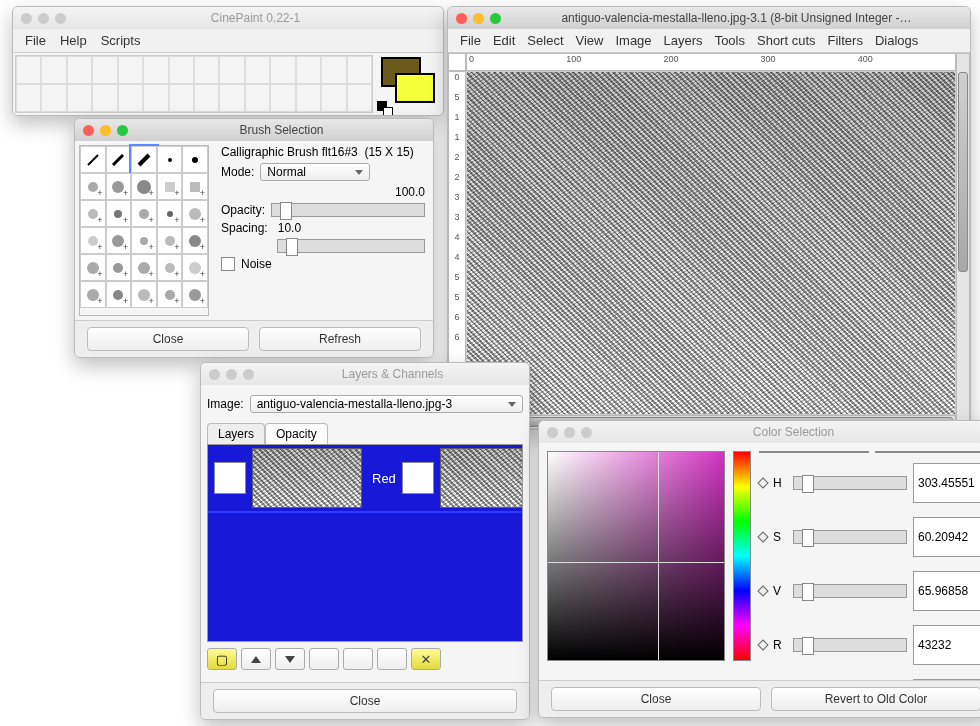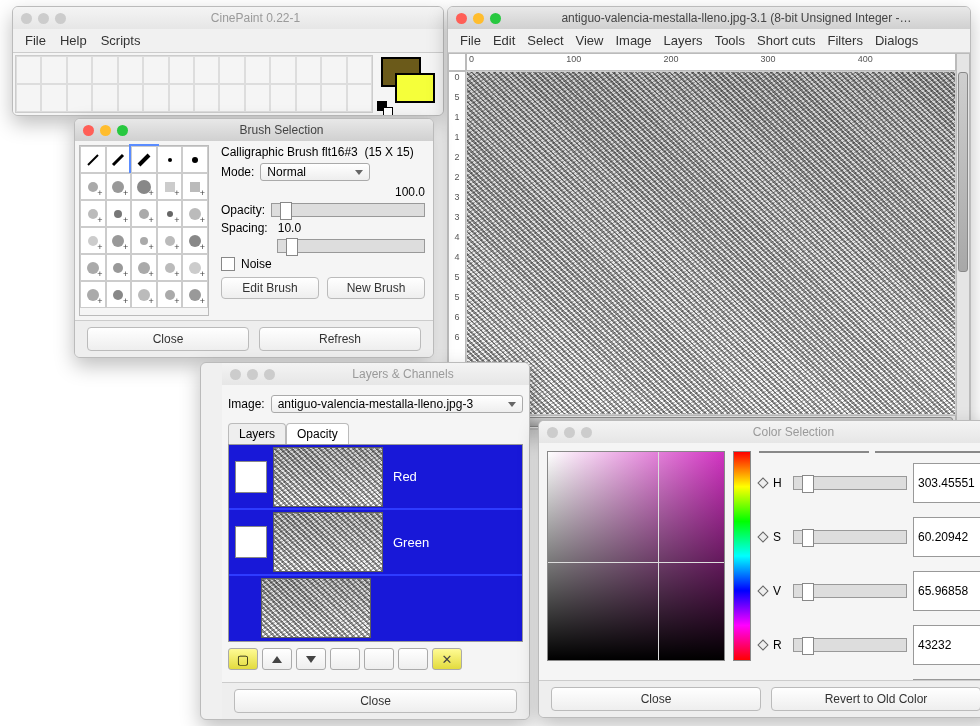--- a/index.html
+++ b/index.html
@@ -383,53 +383,49 @@
           <span style="margin-left:4px;">10.0</span>
         </div>
       <div class="row">
           <div style="width:50px;"></div>
           <div class="slider" style="flex:1;"></div>
         </div>
       <div class="row">
           <div class="checkbox"></div>
           <span>Noise</span>
         </div>
-      <div class="row" style="gap:8px;margin-top:6px;">
-        <button class="btn" style="flex:1;">Edit Brush</button>
-        <button class="btn" style="flex:1;">New Brush</button>
-      </div>
     </div>
   </div>
   <div class="footer-btns">
     <button class="btn">Close</button>
     <button class="btn">Refresh</button>
   </div>
 </div>
 
-<div class="window" style="left:200px;top:362px;width:330px;height:358px;padding-left:21px;">
+<div class="window" style="left:200px;top:362px;width:330px;height:358px;">
   <div class="titlebar inactive">
     <div class="traffic">
         <div class="tl dim"></div>
         <div class="tl dim"></div>
         <div class="tl dim"></div>
       </div>
     <div class="title">Layers &amp; Channels</div>
   </div>
   <div class="content" style="padding:6px;">
     <div class="row">
         <span>Image:</span>
       <div class="sel" style="flex:1;">
           <span>antiguo-valencia-mestalla-lleno.jpg-3</span>
         </div>
     </div>
     <div style="display:flex;gap:0;margin-top:6px;">
       <div class="tab">Layers</div>
       <div class="tab active">Opacity</div>
     </div>
-    <div style="flex:1;background:#1818d8;border:1px solid #999;display:flex;flex-direction:column;overflow:hidden;">
+    <div style="flex:1;background:#1818d8;border:1px solid #999;display:flex;flex-direction:row;overflow:hidden;">
       <div style="display:flex;align-items:center;height:68px;border-bottom:2px solid #2e3bff;">
         <div style="width:32px;height:32px;background:#fff;border:1px solid #888;margin:6px;"></div>
         <div class="noise" style="width:110px;height:60px;border:1px solid #666;"></div>
         <span style="color:#fff;margin-left:10px;font-size:13px;">Red</span>
       </div>
       <div style="display:flex;align-items:center;height:68px;border-bottom:2px solid #2e3bff;">
         <div style="width:32px;height:32px;background:#fff;border:1px solid #888;margin:6px;"></div>
         <div class="noise" style="width:110px;height:60px;border:1px solid #666;"></div>
         <span style="color:#fff;margin-left:10px;font-size:13px;">Green</span>
       </div>

